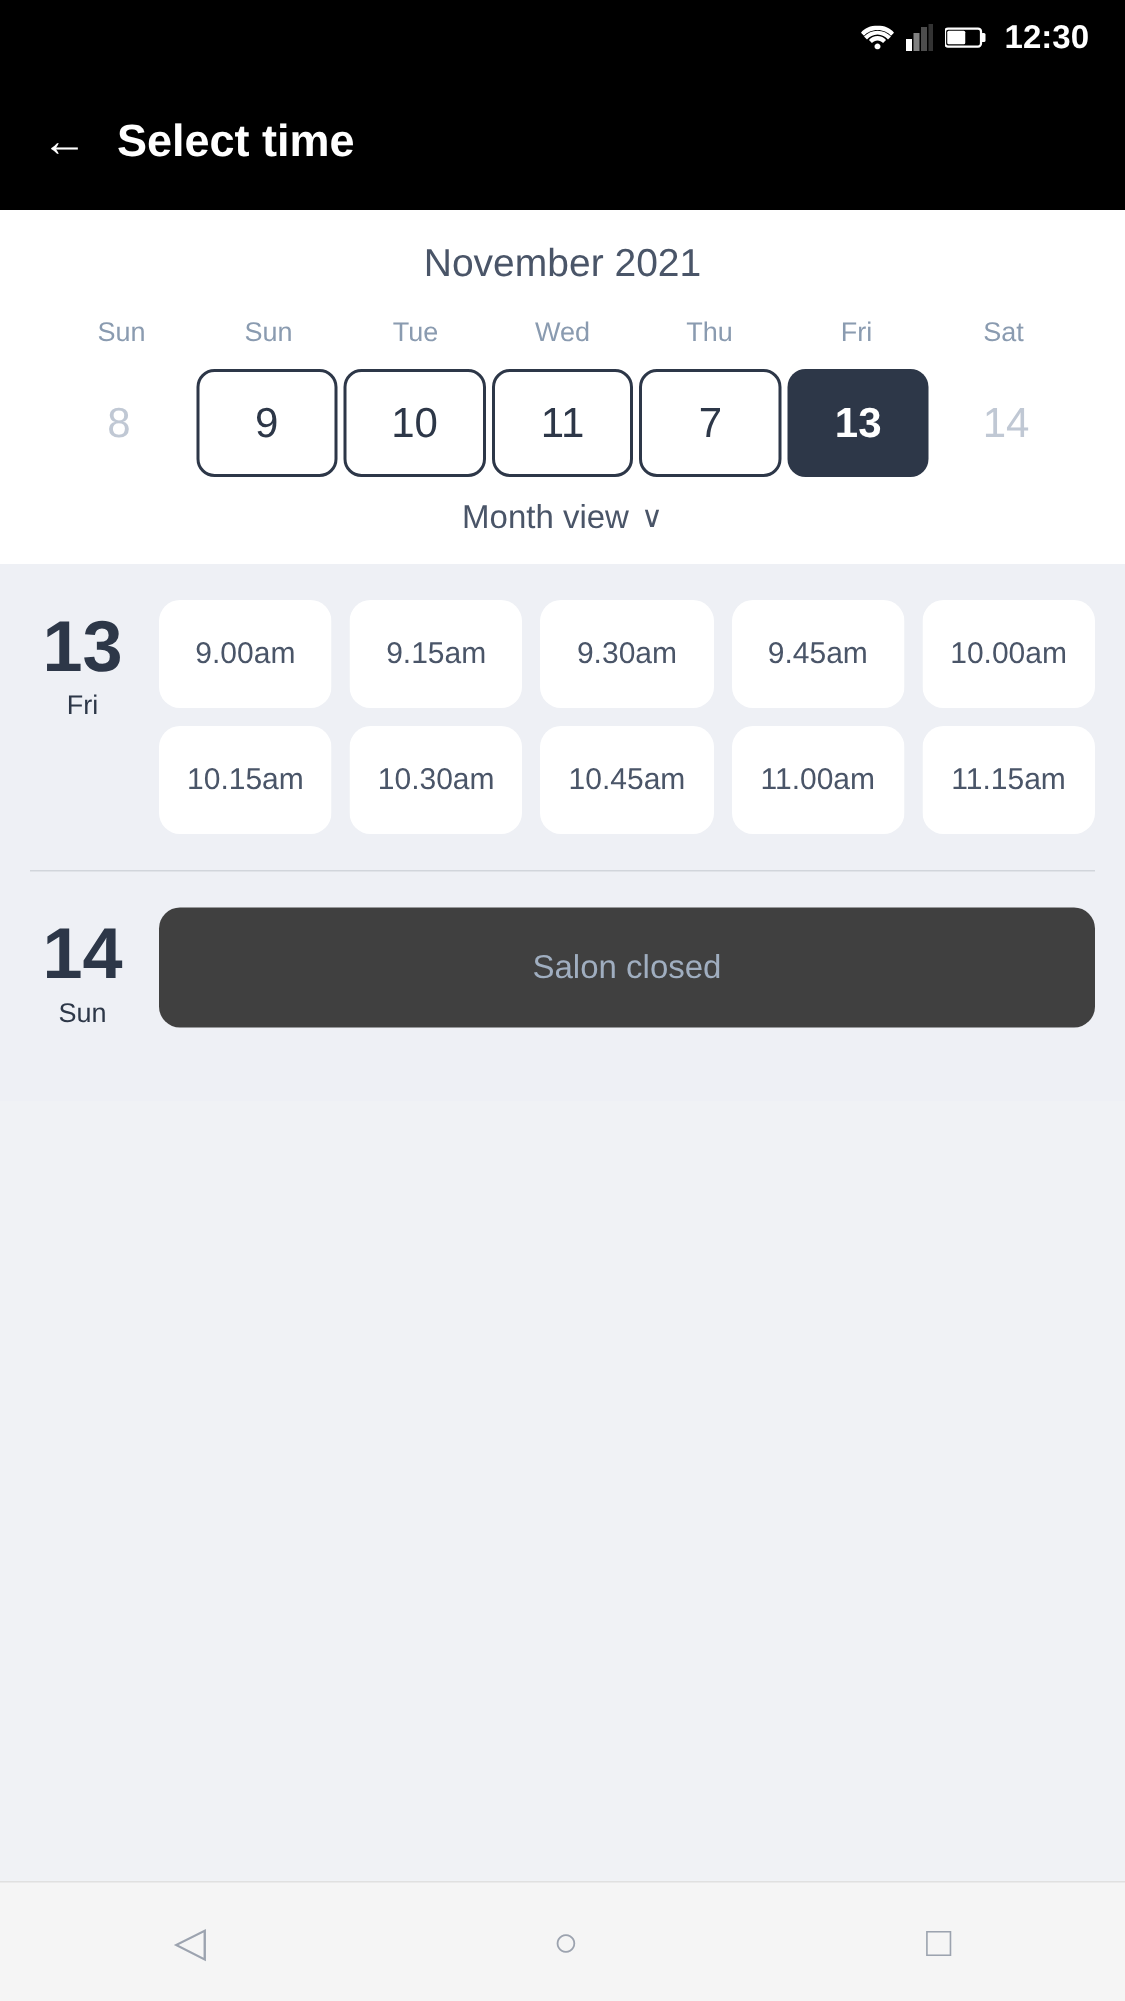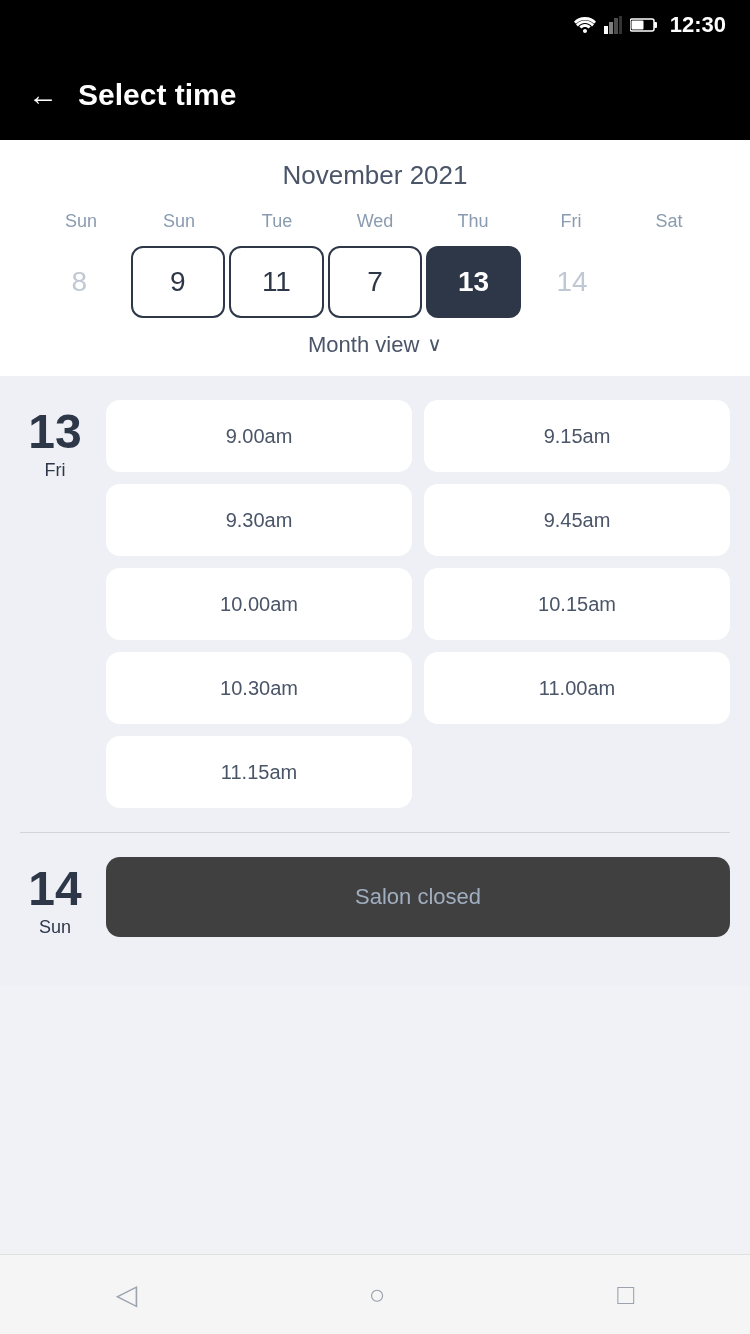--- a/index.html
+++ b/index.html
@@ -153,21 +153,21 @@
     }
     .day-name {
       font-size: 18px;
       color: #2d3748;
       font-weight: 400;
       margin-top: 4px;
     }
     .time-grid {
       flex: 1;
       display: grid;
-      grid-template-columns: repeat(2, 1fr);
+      grid-template-columns: repeat(5, 1fr);
       gap: 12px;
     }
     .time-slot {
       background: #fff;
       border-radius: 14px;
       height: 72px;
       display: flex;
       align-items: center;
       justify-content: center;
       font-size: 20px;
@@ -259,20 +259,21 @@
     <div class="wd">Tue</div>
     <div class="wd">Wed</div>
     <div class="wd">Thu</div>
     <div class="wd">Fri</div>
     <div class="wd">Sat</div>
   </div>
 
   <div class="calendar-days">
     <div class="day-cell inactive">8</div>
     <div class="day-cell bordered">9</div>
+    <div class="day-cell bordered">10</div>
     <div class="day-cell bordered">11</div>
     <div class="day-cell bordered">7</div>
     <div class="day-cell selected">13</div>
     <div class="day-cell inactive">14</div>
   </div>
 
   <div class="month-view-row">
     <span class="month-view-label">Month view</span>
     <span class="chevron-down">∨</span>
   </div>
@@ -286,20 +287,21 @@
       <span class="day-name">Fri</span>
     </div>
     <div class="time-grid">
       <div class="time-slot">9.00am</div>
       <div class="time-slot">9.15am</div>
       <div class="time-slot">9.30am</div>
       <div class="time-slot">9.45am</div>
       <div class="time-slot">10.00am</div>
       <div class="time-slot">10.15am</div>
       <div class="time-slot">10.30am</div>
+      <div class="time-slot">10.45am</div>
       <div class="time-slot">11.00am</div>
       <div class="time-slot">11.15am</div>
     </div>
   </div>
 
   <div class="divider"></div>
 
   <div class="salon-closed-block">
     <div class="day-label">
       <span class="day-number">14</span>

